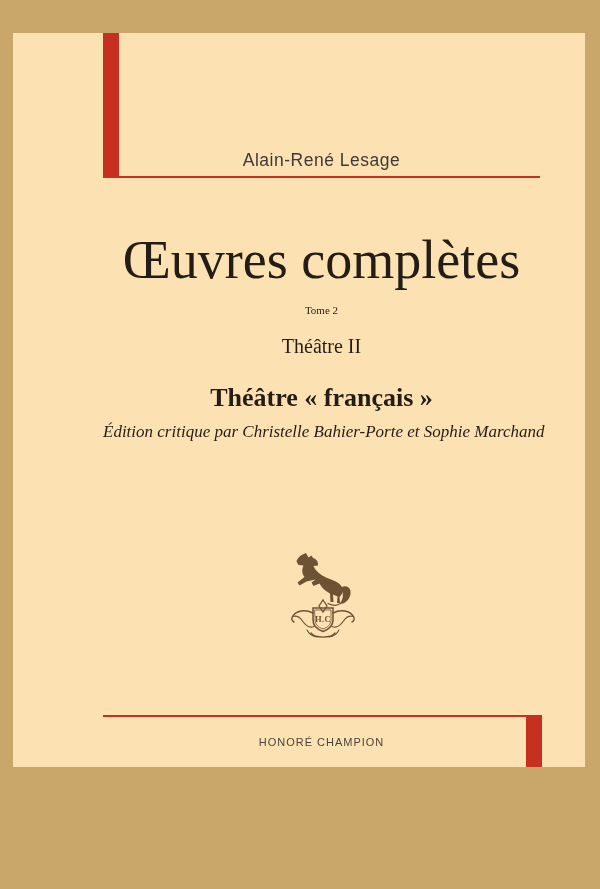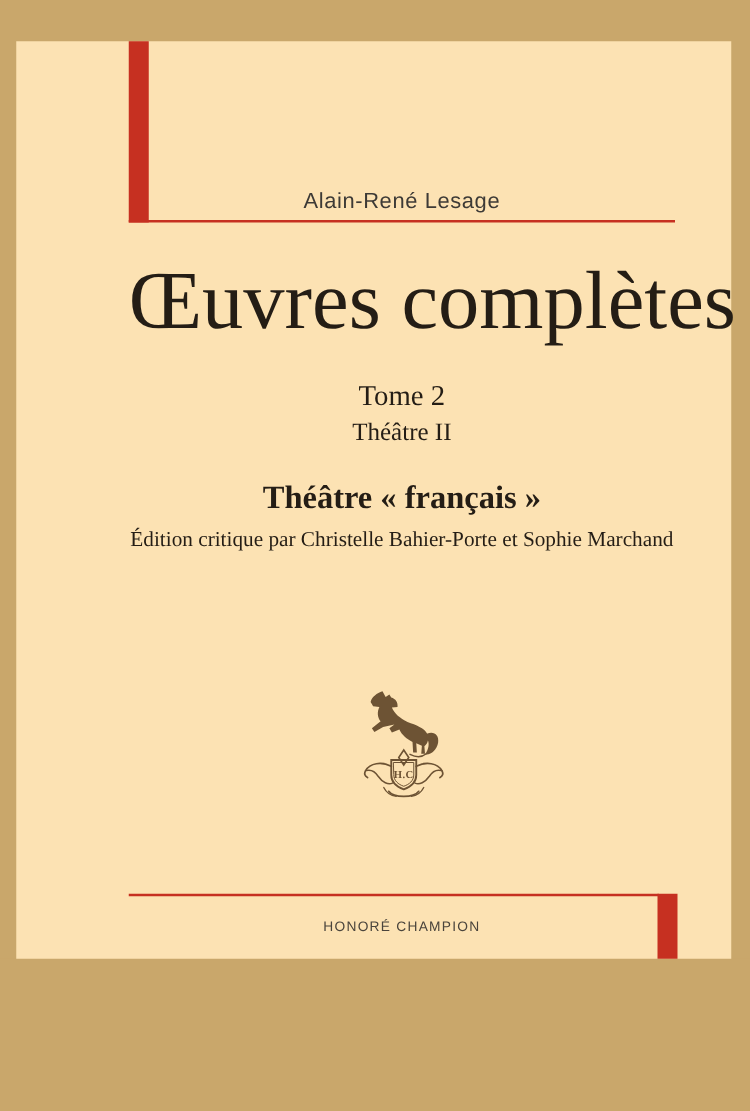--- a/index.html
+++ b/index.html
@@ -33,27 +33,27 @@
   .centered{
     position:absolute;left:103px;width:437px;text-align:center;
     line-height:1;white-space:nowrap;
   }
   .author{
     top:152px;
     font-family:"Liberation Sans", sans-serif;
     font-size:17.5px;letter-spacing:0.5px;color:var(--text-gray);
   }
   .title{
-    top:208px;margin:0;font-weight:normal;
-    font-size:66px;color:var(--text-dark);
+    top:233px;margin:0;font-weight:normal;
+    font-size:54px;color:var(--text-dark);
   }
-  .tome{top:305px;font-size:23px;color:var(--text-dark);}
+  .tome{top:305px;font-size:11px;color:var(--text-dark);}
   .series{top:336px;font-size:20px;color:var(--text-dark);}
   .subtitle{top:385px;font-size:26px;font-weight:bold;color:var(--text-dark);}
-  .edition{top:423px;font-size:17px;color:var(--text-dark);}
+  .edition{top:423px;font-size:17px;color:var(--text-dark);font-style:italic;}
   .emblem{position:absolute;left:283px;top:550px;width:80px;height:92px;}
   .emblem .stroke{fill:none;stroke:var(--emblem-brown);stroke-linecap:round;}
   .emblem .fill{fill:var(--emblem-brown);stroke:none;}
   .emblem text{
     font-family:"Liberation Serif", serif;font-weight:bold;
     fill:var(--emblem-brown);
   }
   .publisher{
     top:737px;
     font-family:"Liberation Sans", sans-serif;

